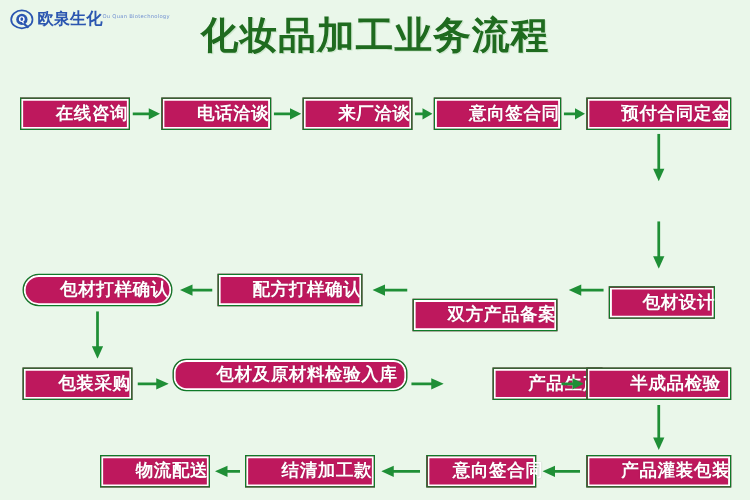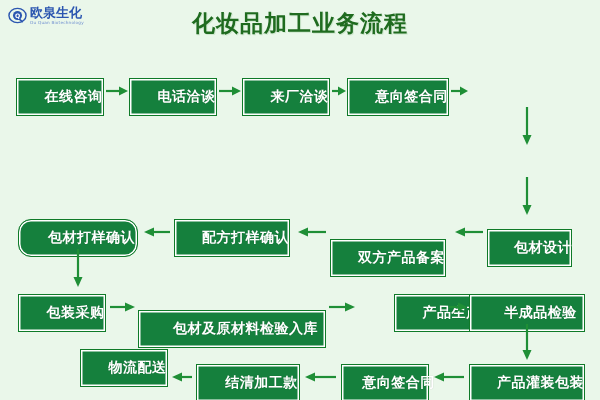--- a/index.html
+++ b/index.html
@@ -30,21 +30,21 @@
     align-items: center;
     gap: 3px;
   }
   .logo-mark {
     width: 19px;
     height: 19px;
     flex: 0 0 auto;
   }
   .logo-text-wrap {
     display: flex;
-    flex-direction: column;
+    flex-direction: row;
     line-height: 1;
   }
   .logo-cn {
     font-size: 13px;
     font-weight: bold;
     color: #2b56b0;
     letter-spacing: 0px;
   }
   .logo-en {
     font-size: 4.2px;
@@ -53,41 +53,41 @@
     margin-top: 2px;
     transform: scale(1, 1);
   }
 
   .page-title {
     position: absolute;
     left: 0;
     top: 8px;
     width: 600px;
     text-align: center;
-    font-size: 23px;
+    font-size: 30px;
     font-weight: bold;
     color: #1f6b1f;
     letter-spacing: 1px;
     text-shadow: 1px 1px 0 #cfe8cf;
   }
 
   
   .node {
     position: absolute;
     box-sizing: border-box;
-    background: #15803d;
+    background: #be185d;
     border: 1px solid #0f7a28;
     box-shadow: inset 0 0 0 1.5px #ffffff;
     color: #ffffff;
     font-size: 14px;
     font-weight: bold;
     display: flex;
     align-items: center;
     justify-content: center;
-    height: 38px;
+    height: 26px;
     letter-spacing: 0.5px;
     white-space: nowrap;
     text-shadow: 0 0 1px rgba(0,0,0,0.25);
     padding-left: 27px;
   }
 
   
   .arrow {
     position: absolute;
     pointer-events: none;
@@ -117,20 +117,21 @@
       <span class="logo-en">Ou Quan Biotechnology</span>
     </span>
   </div>
 
   <div class="page-title">化妆品加工业务流程</div>
 
   <div class="node" style="left:16px;  top:78px; width:88px;">在线咨询</div>
   <div class="node" style="left:129px; top:78px; width:88px;">电话洽谈</div>
   <div class="node" style="left:242px; top:78px; width:88px;">来厂洽谈</div>
   <div class="node" style="left:347px; top:78px; width:102px;">意向签合同</div>
+  <div class="node" style="left:469px; top:78px; width:116px;">预付合同定金</div>
 
   <div class="arrow arrow-h" style="left:106px; top:84px; width:22px;">
     <svg width="22" height="14" viewBox="0 0 22 14">
         <path d="M0 7 H14" stroke="#1f8f36" stroke-width="2.2"></path>
         <path d="M22 7 L13 2.5 L13 11.5 Z" fill="#1f8f36"></path>
       </svg>
   </div>
   <div class="arrow arrow-h" style="left:219px; top:84px; width:22px;">
     <svg width="22" height="14" viewBox="0 0 22 14">
         <path d="M0 7 H14" stroke="#1f8f36" stroke-width="2.2"></path>
@@ -189,21 +190,21 @@
   </div>
 
   <div class="arrow arrow-v" style="left:71px; top:249px; height:38px;">
     <svg width="14" height="38" viewBox="0 0 14 38">
         <path d="M7 0 V29" stroke="#1f8f36" stroke-width="2.2"></path>
         <path d="M7 38 L2.5 28 L11.5 28 Z" fill="#1f8f36"></path>
       </svg>
   </div>
 
   <div class="node" style="left:18px;  top:294px; width:88px;">包装采购</div>
-  <div class="node" style="left:138px; top:310px; width:188px;">包材及原材料检验入库</div>
+  <div class="node" style="left:138px; top:287px; width:188px;border-radius:11px;">包材及原材料检验入库</div>
   <div class="node" style="left:358px; top:294px; width:88px;margin-left:36px;">产品生产</div>
   <div class="node" style="left:469px; top:294px; width:116px;">半成品检验</div>
 
   <div class="arrow arrow-h" style="left:110px; top:300px; width:25px;">
     <svg width="25" height="14" viewBox="0 0 25 14">
         <path d="M0 7 H16" stroke="#1f8f36" stroke-width="2.2"></path>
         <path d="M25 7 L15 2.5 L15 11.5 Z" fill="#1f8f36"></path>
       </svg>
   </div>
   <div class="arrow arrow-h" style="left:329px; top:300px; width:26px;">
@@ -222,21 +223,21 @@
   <div class="arrow arrow-v" style="left:520px; top:324px; height:36px;">
     <svg width="14" height="36" viewBox="0 0 14 36">
         <path d="M7 0 V27" stroke="#1f8f36" stroke-width="2.2"></path>
         <path d="M7 36 L2.5 26 L11.5 26 Z" fill="#1f8f36"></path>
       </svg>
   </div>
 
   <div class="node" style="left:469px; top:364px; width:116px;">产品灌装包装</div>
   <div class="node" style="left:341px; top:364px; width:88px;">意向签合同</div>
   <div class="node" style="left:196px; top:364px; width:104px;">结清加工款</div>
-  <div class="node" style="left:80px;  top:349px; width:88px;">物流配送</div>
+  <div class="node" style="left:80px;  top:364px; width:88px;">物流配送</div>
 
   <div class="arrow arrow-h" style="left:434px; top:370px; width:30px;">
     <svg width="30" height="14" viewBox="0 0 30 14">
         <path d="M30 7 H9" stroke="#1f8f36" stroke-width="2.2"></path>
         <path d="M0 7 L10 2.5 L10 11.5 Z" fill="#1f8f36"></path>
       </svg>
   </div>
   <div class="arrow arrow-h" style="left:305px; top:370px; width:31px;">
     <svg width="31" height="14" viewBox="0 0 31 14">
         <path d="M31 7 H9" stroke="#1f8f36" stroke-width="2.2"></path>

